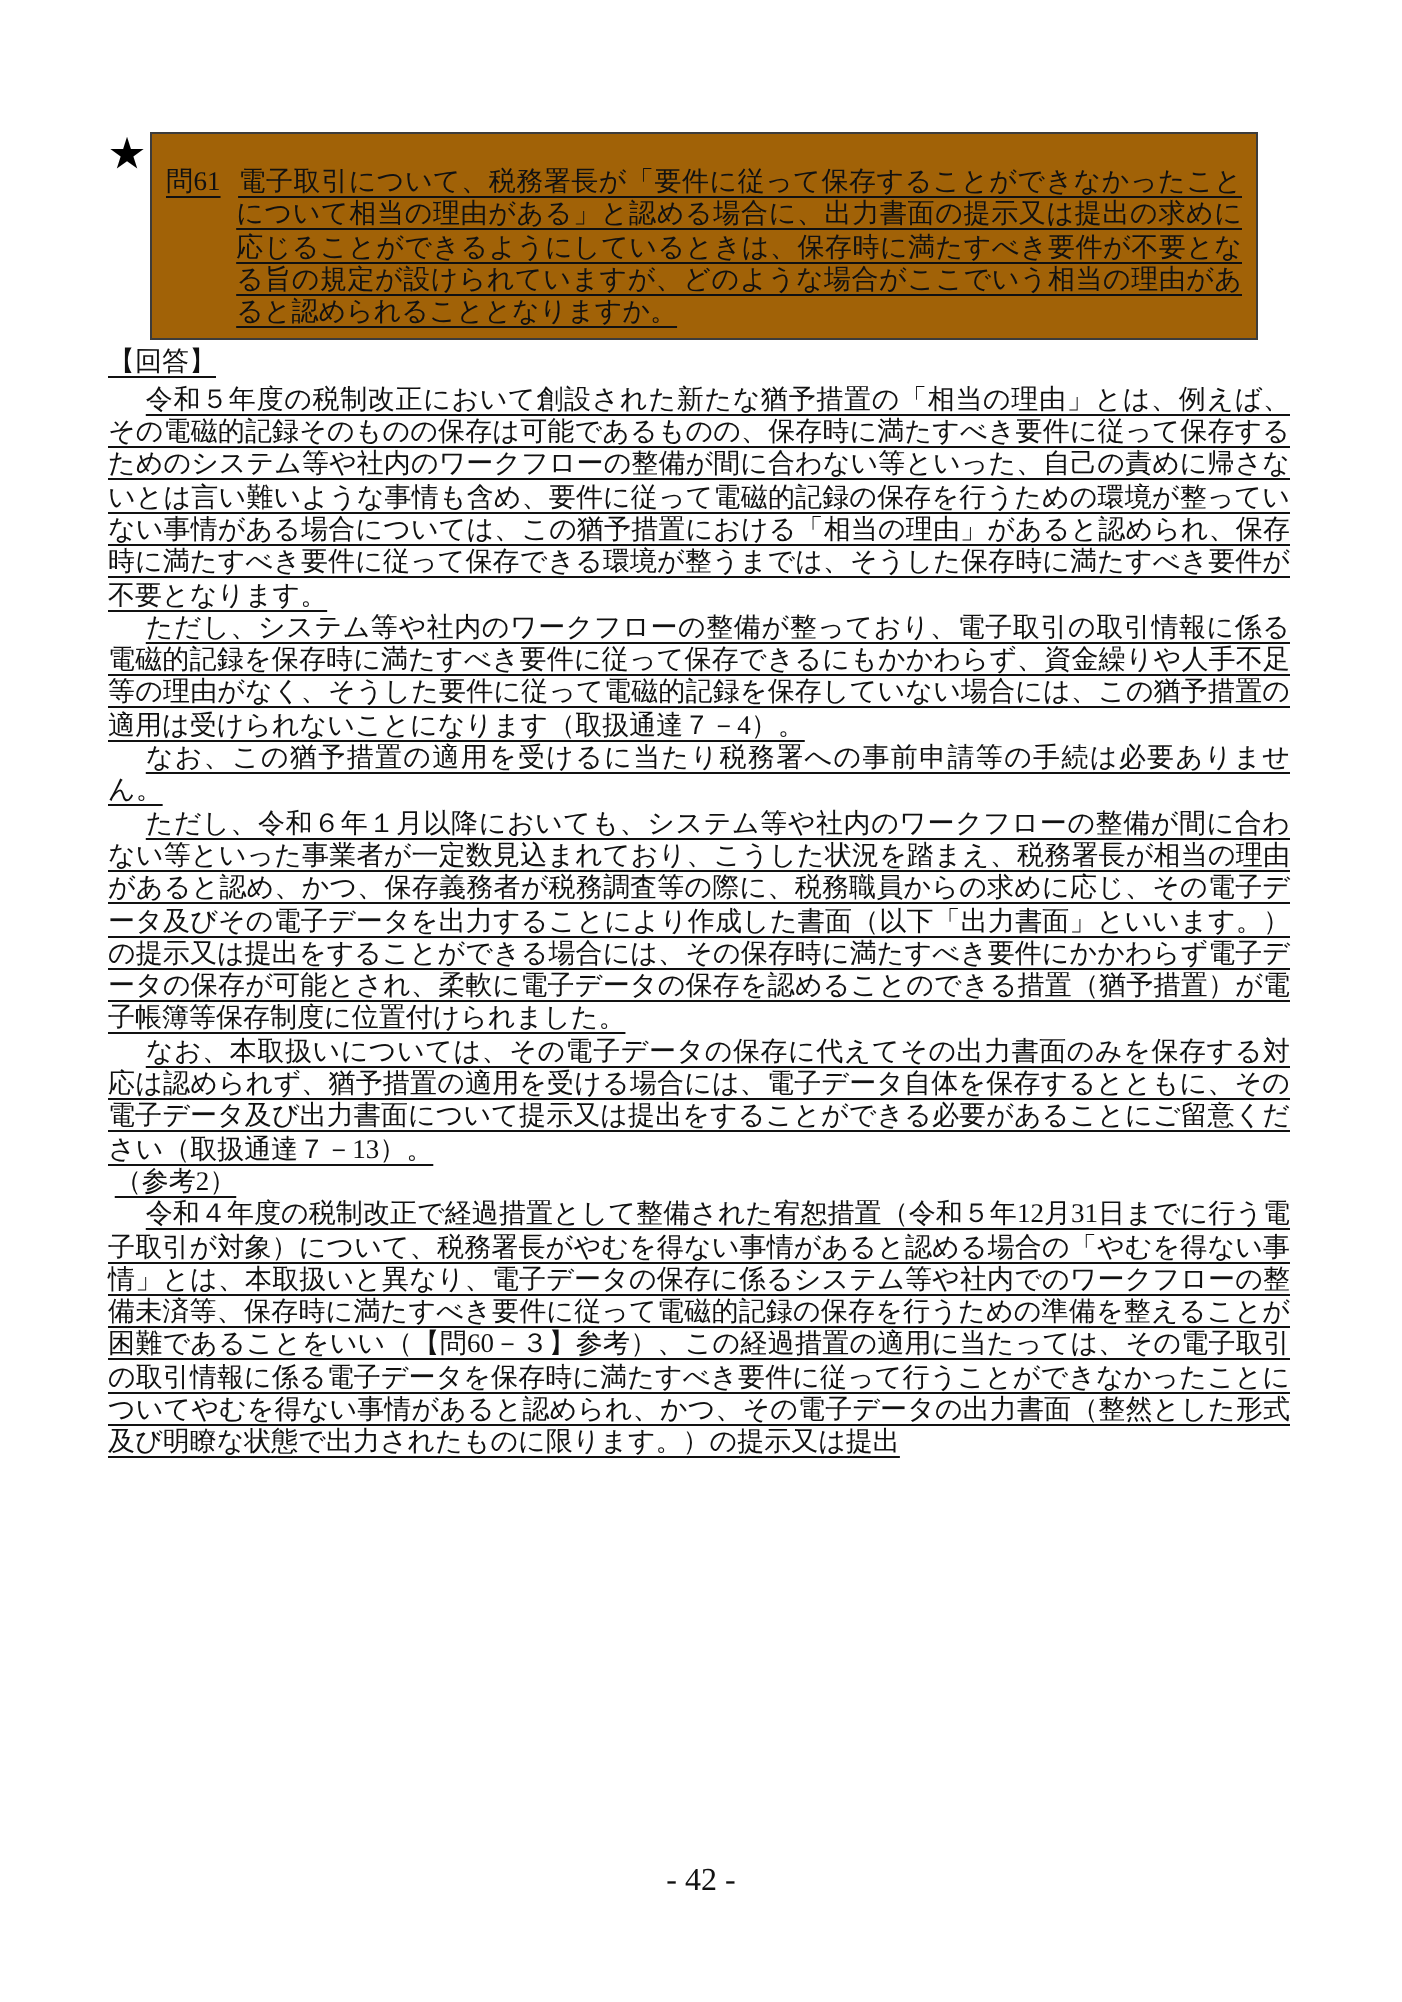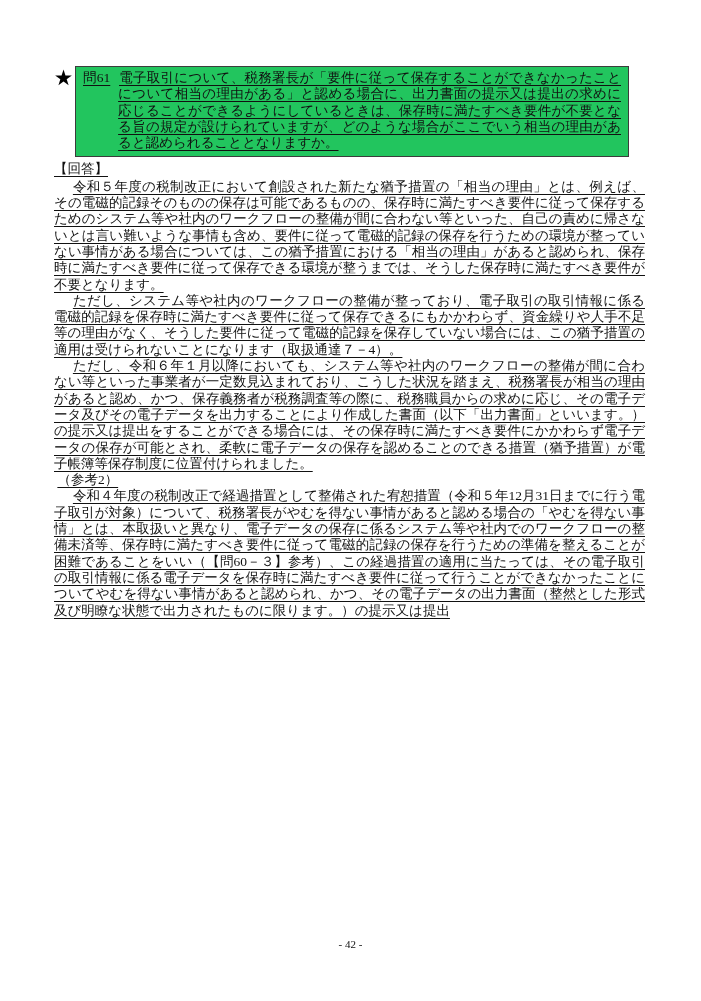--- a/index.html
+++ b/index.html
@@ -41,22 +41,22 @@
     flex: 0 0 21px;
     font-size: 19px;
     line-height: 1.1;
     padding-top: 2px;
     color: #000;
   }
   .q-box {
     flex: 1;
     margin-right: 16px;
     border: 1.5px solid #3c3c3c;
-    padding: 3px 7px 5px 7px;
-    background: #22c55e;
+    padding: 16px 7px 5px 7px;
+    background: #a16207;
   }
   .q-text-wrap {
     padding-left: 2.6em;
     text-indent: -2.6em;
     text-align: justify;
   }
   .q-gap {
     display: inline-block;
     width: 0.65em;
   }
@@ -72,45 +72,47 @@
     text-indent: 1.4em;
     text-align: justify;
   }
   
   .footer {
     position: absolute;
     left: 0;
     bottom: 51px;
     width: 100%;
     text-align: center;
-    font-size: 11px;
+    font-size: 16px;
     color: #111;
   }
 </style>
 </head>
 <body>
 
 <div class="page">
   <div class="content">
 
     <div class="q-row">
       <div class="star">★</div>
       <div class="q-box">
         <p class="q-text-wrap"><span>問61</span><span class="q-gap"></span><span>電子取引について、税務署長が「要件に従って保存することができなかったことについて相当の理由がある」と認める場合に、出力書面の提示又は提出の求めに応じることができるようにしているときは、保存時に満たすべき要件が不要となる旨の規定が設けられていますが、どのような場合がここでいう相当の理由があると認められることとなりますか。</span></p>
       </div>
     </div>
 
     <section>
       <p class="heading">【回答】</p>
       <p class="para">令和５年度の税制改正において創設された新たな猶予措置の「相当の理由」とは、例えば、その電磁的記録そのものの保存は可能であるものの、保存時に満たすべき要件に従って保存するためのシステム等や社内のワークフローの整備が間に合わない等といった、自己の責めに帰さないとは言い難いような事情も含め、要件に従って電磁的記録の保存を行うための環境が整っていない事情がある場合については、この猶予措置における「相当の理由」があると認められ、保存時に満たすべき要件に従って保存できる環境が整うまでは、そうした保存時に満たすべき要件が不要となります。</p>
       <p class="para">ただし、システム等や社内のワークフローの整備が整っており、電子取引の取引情報に係る電磁的記録を保存時に満たすべき要件に従って保存できるにもかかわらず、資金繰りや人手不足等の理由がなく、そうした要件に従って電磁的記録を保存していない場合には、この猶予措置の適用は受けられないことになります（取扱通達７－4）。</p>
+      <p class="para">なお、この猶予措置の適用を受けるに当たり税務署への事前申請等の手続は必要ありません。</p>
     </section>
 
     <section>
       <p class="para">ただし、令和６年１月以降においても、システム等や社内のワークフローの整備が間に合わない等といった事業者が一定数見込まれており、こうした状況を踏まえ、税務署長が相当の理由があると認め、かつ、保存義務者が税務調査等の際に、税務職員からの求めに応じ、その電子データ及びその電子データを出力することにより作成した書面（以下「出力書面」といいます。）の提示又は提出をすることができる場合には、その保存時に満たすべき要件にかかわらず電子データの保存が可能とされ、柔軟に電子データの保存を認めることのできる措置（猶予措置）が電子帳簿等保存制度に位置付けられました。</p>
+      <p class="para">なお、本取扱いについては、その電子データの保存に代えてその出力書面のみを保存する対応は認められず、猶予措置の適用を受ける場合には、電子データ自体を保存するとともに、その電子データ及び出力書面について提示又は提出をすることができる必要があることにご留意ください（取扱通達７－13）。</p>
     </section>
 
     <section>
     </section>
 
     <section>
       <p class="ref-heading">（参考2）</p>
       <p class="para">令和４年度の税制改正で経過措置として整備された宥恕措置（令和５年12月31日までに行う電子取引が対象）について、税務署長がやむを得ない事情があると認める場合の「やむを得ない事情」とは、本取扱いと異なり、電子データの保存に係るシステム等や社内でのワークフローの整備未済等、保存時に満たすべき要件に従って電磁的記録の保存を行うための準備を整えることが困難であることをいい（【問60－３】参考）、この経過措置の適用に当たっては、その電子取引の取引情報に係る電子データを保存時に満たすべき要件に従って行うことができなかったことについてやむを得ない事情があると認められ、かつ、その電子データの出力書面（整然とした形式及び明瞭な状態で出力されたものに限ります。）の提示又は提出</p>
     </section>
 

